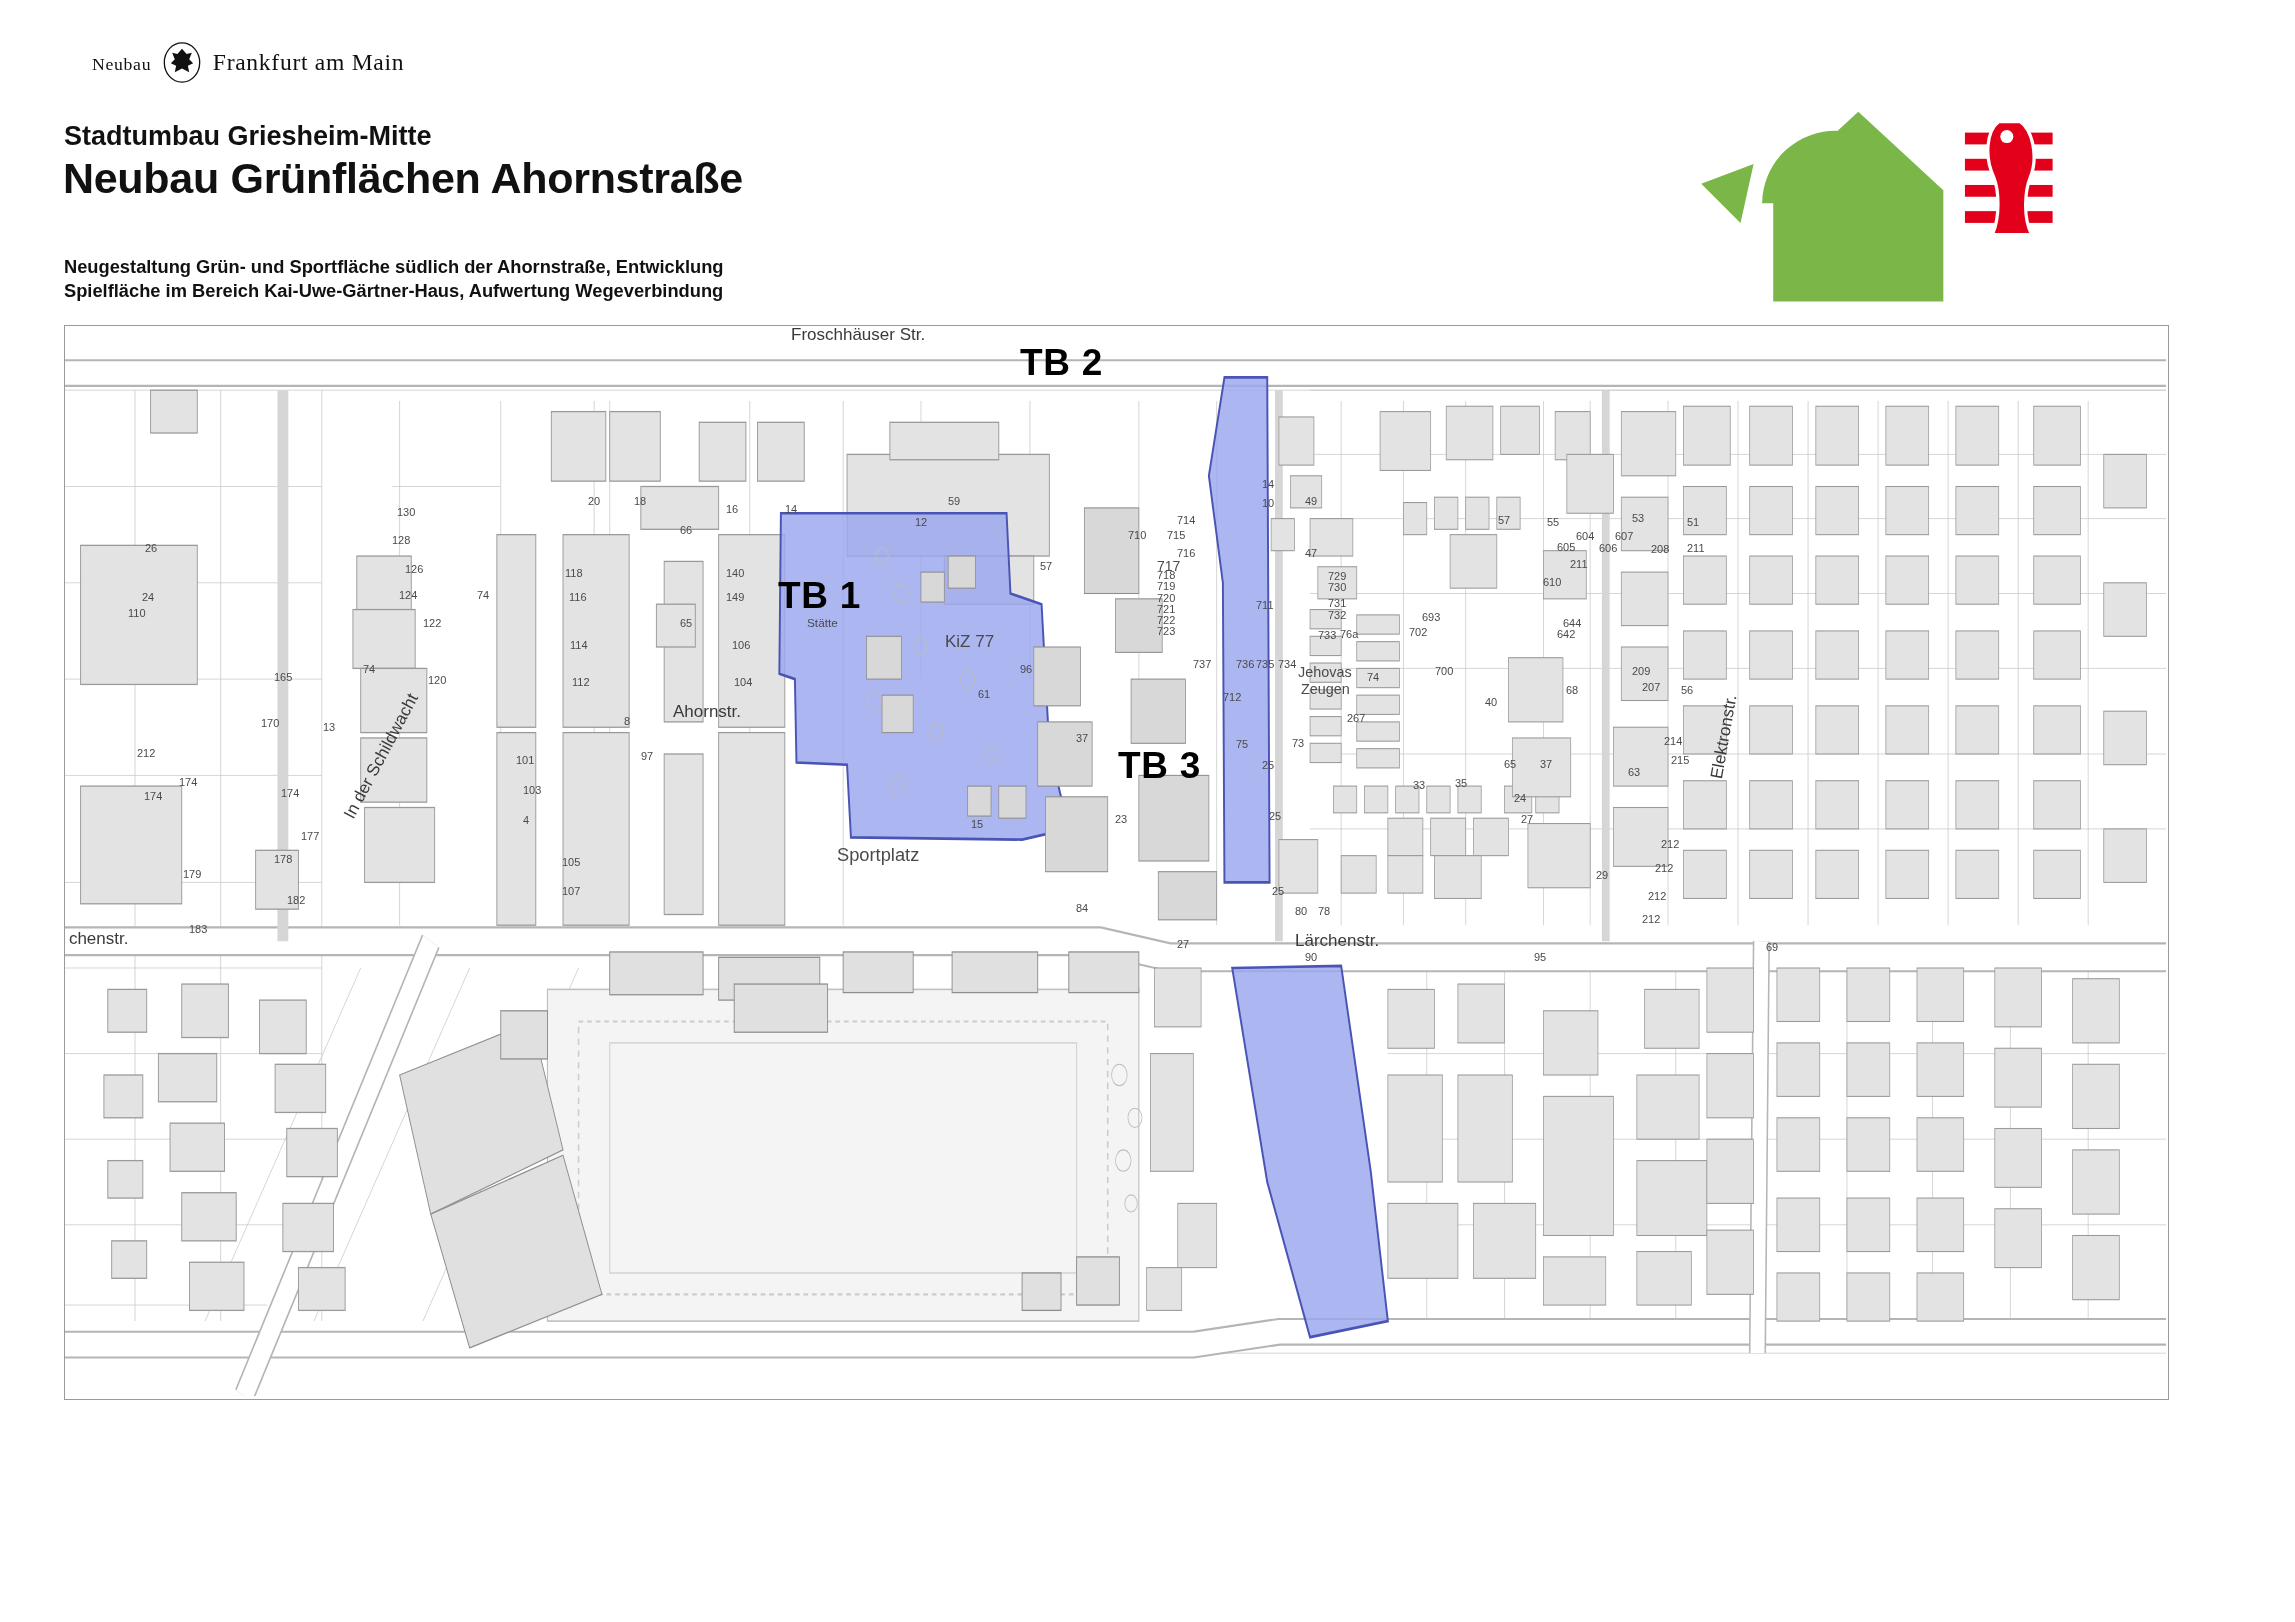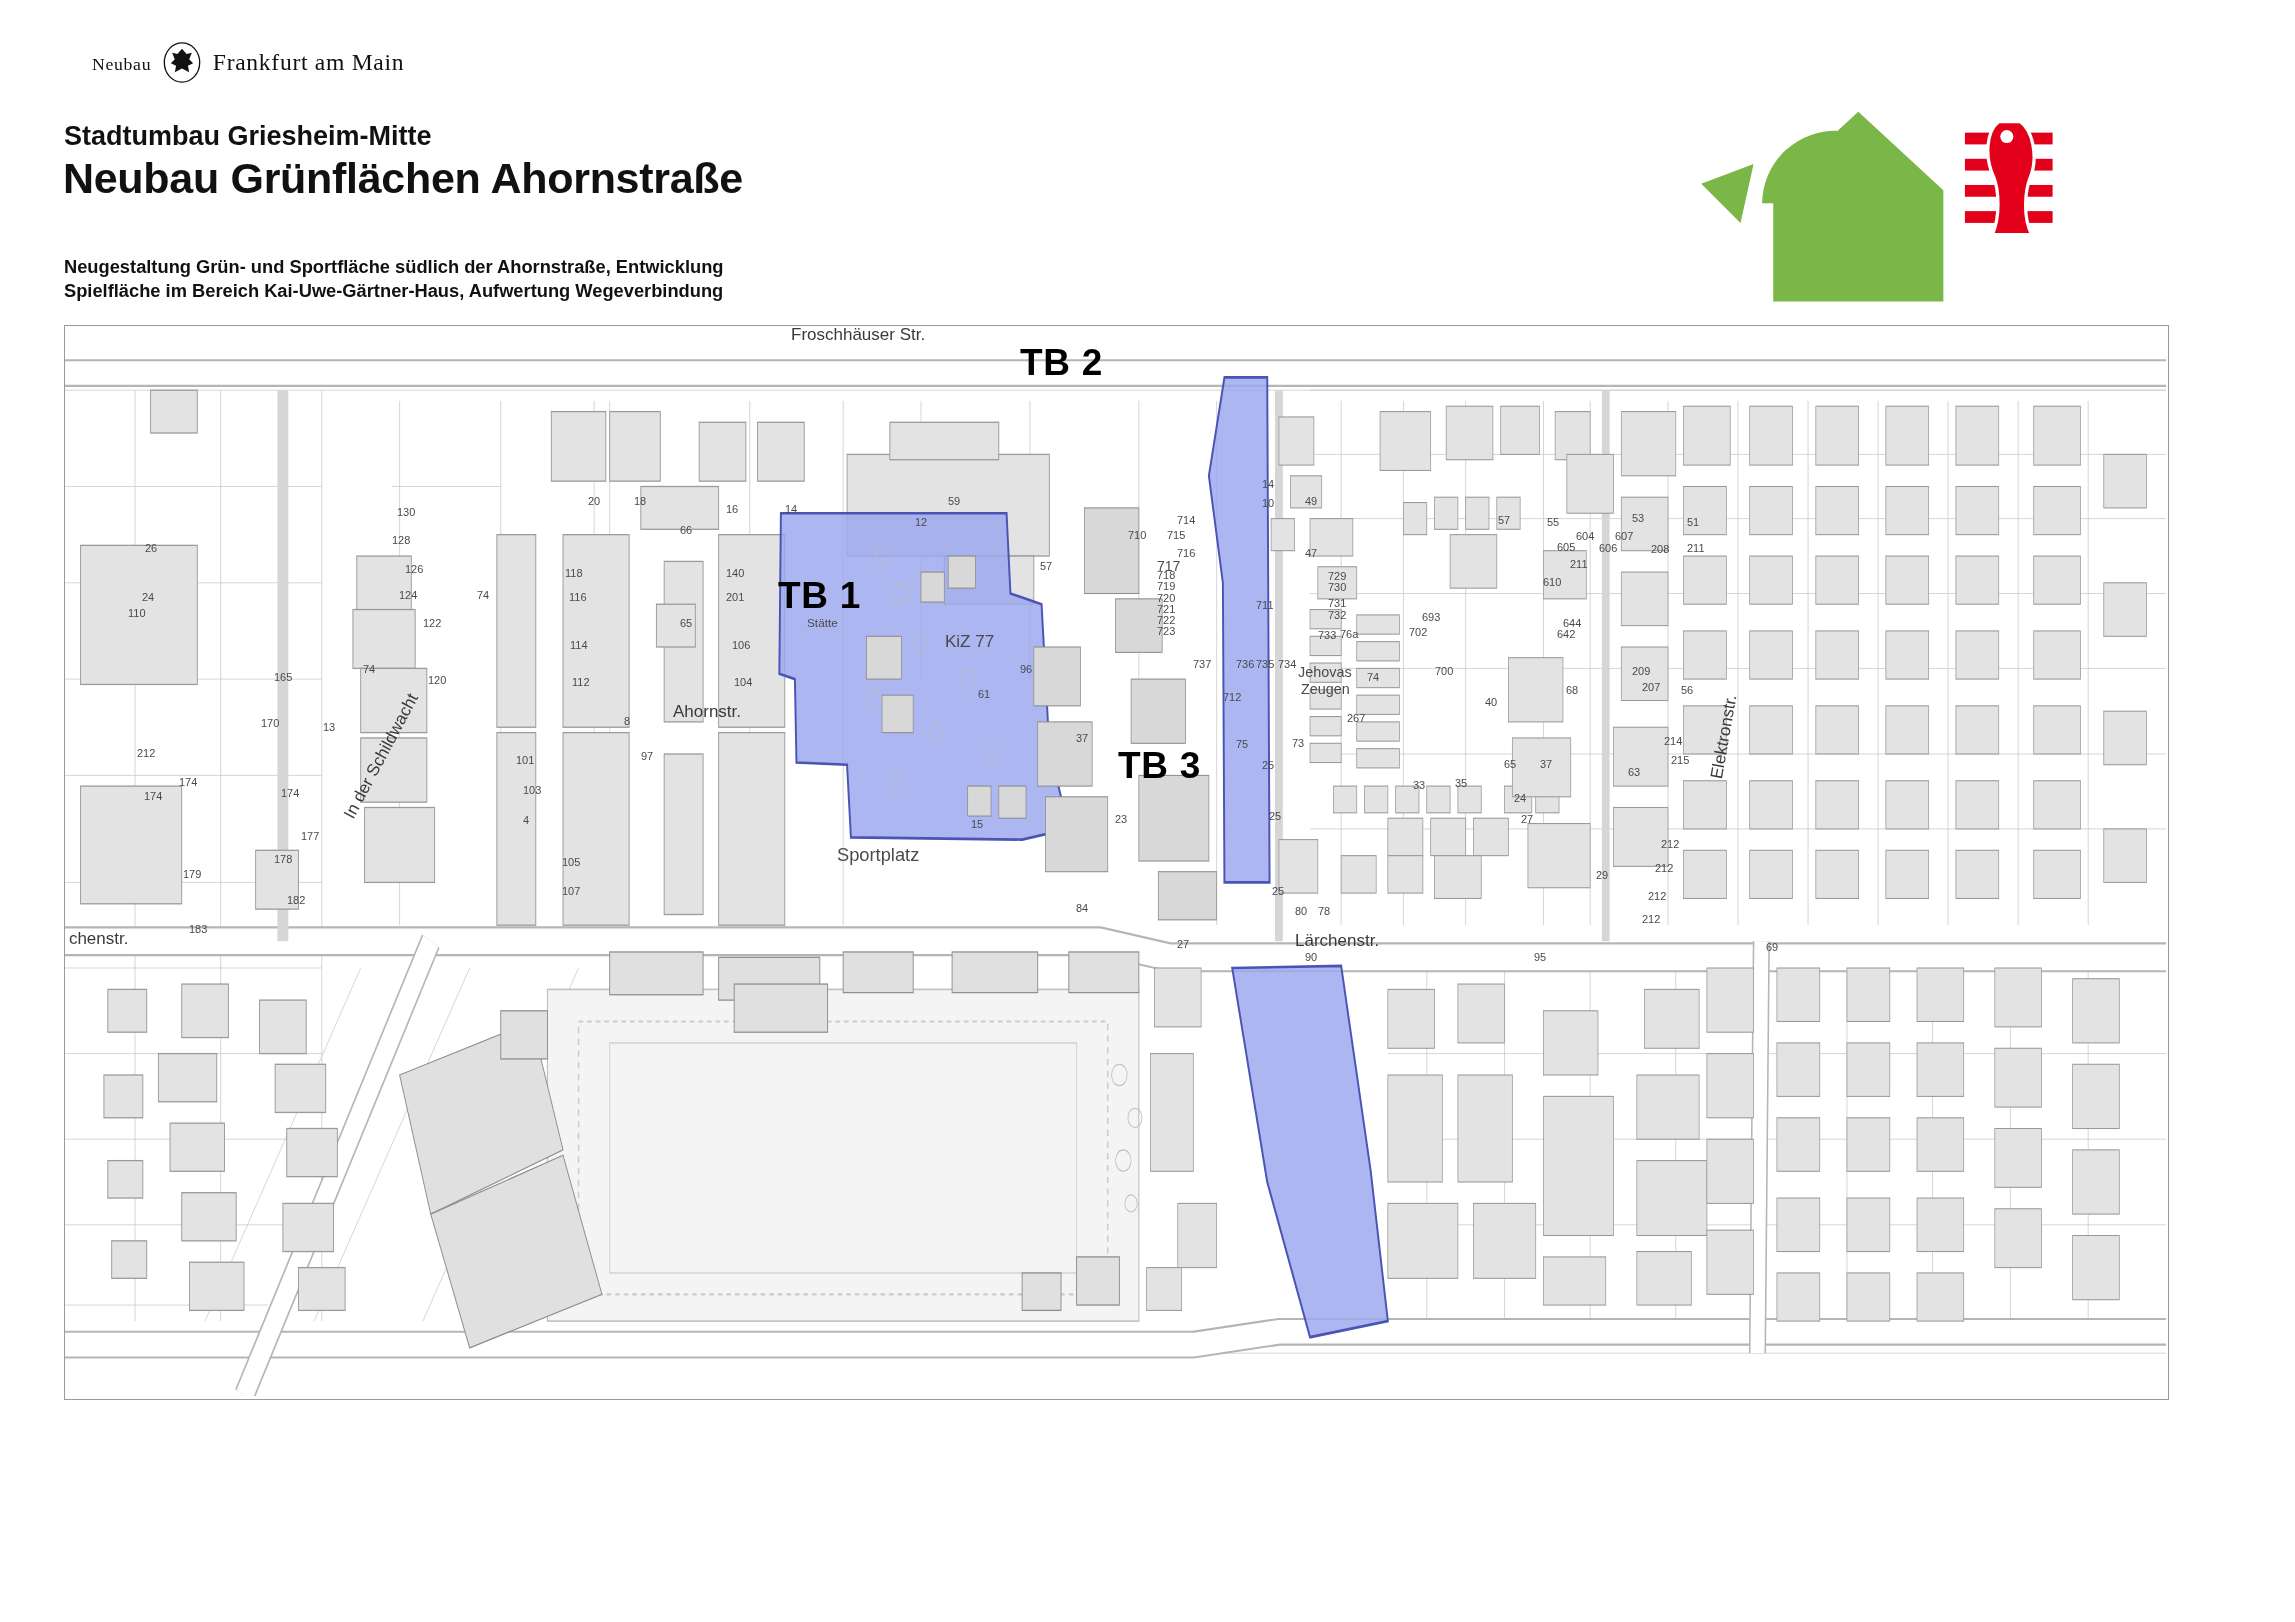--- a/index.html
+++ b/index.html
@@ -453,21 +453,21 @@
       <div class="map-text" style="left: 236px; top: 504px; font-size: 11px;">177</div>
       <div class="map-text" style="left: 209px; top: 527px; font-size: 11px;">178</div>
       <div class="map-text" style="left: 118px; top: 542px; font-size: 11px;">179</div>
       <div class="map-text" style="left: 222px; top: 568px; font-size: 11px;">182</div>
       <div class="map-text" style="left: 124px; top: 597px; font-size: 11px;">183</div>
       <div class="map-text" style="left: 500px; top: 241px; font-size: 11px;">118</div>
       <div class="map-text" style="left: 504px; top: 265px; font-size: 11px;">116</div>
       <div class="map-text" style="left: 505px; top: 313px; font-size: 11px;">114</div>
       <div class="map-text" style="left: 507px; top: 350px; font-size: 11px;">112</div>
       <div class="map-text" style="left: 661px; top: 241px; font-size: 11px;">140</div>
-      <div class="map-text" style="left: 661px; top: 265px; font-size: 11px;">201</div>
+      <div class="map-text" style="left: 661px; top: 265px; font-size: 11px;">149</div>
       <div class="map-text" style="left: 667px; top: 313px; font-size: 11px;">106</div>
       <div class="map-text" style="left: 669px; top: 350px; font-size: 11px;">104</div>
       <div class="map-text" style="left: 523px; top: 169px; font-size: 11px;">20</div>
       <div class="map-text" style="left: 569px; top: 169px; font-size: 11px;">18</div>
       <div class="map-text" style="left: 661px; top: 177px; font-size: 11px;">16</div>
       <div class="map-text" style="left: 720px; top: 177px; font-size: 11px;">14</div>
       <div class="map-text" style="left: 615px; top: 198px; font-size: 11px;">66</div>
       <div class="map-text" style="left: 850px; top: 190px; font-size: 11px;">12</div>
       <div class="map-text" style="left: 883px; top: 169px; font-size: 11px;">59</div>
       <div class="map-text" style="left: 615px; top: 291px; font-size: 11px;">65</div>

